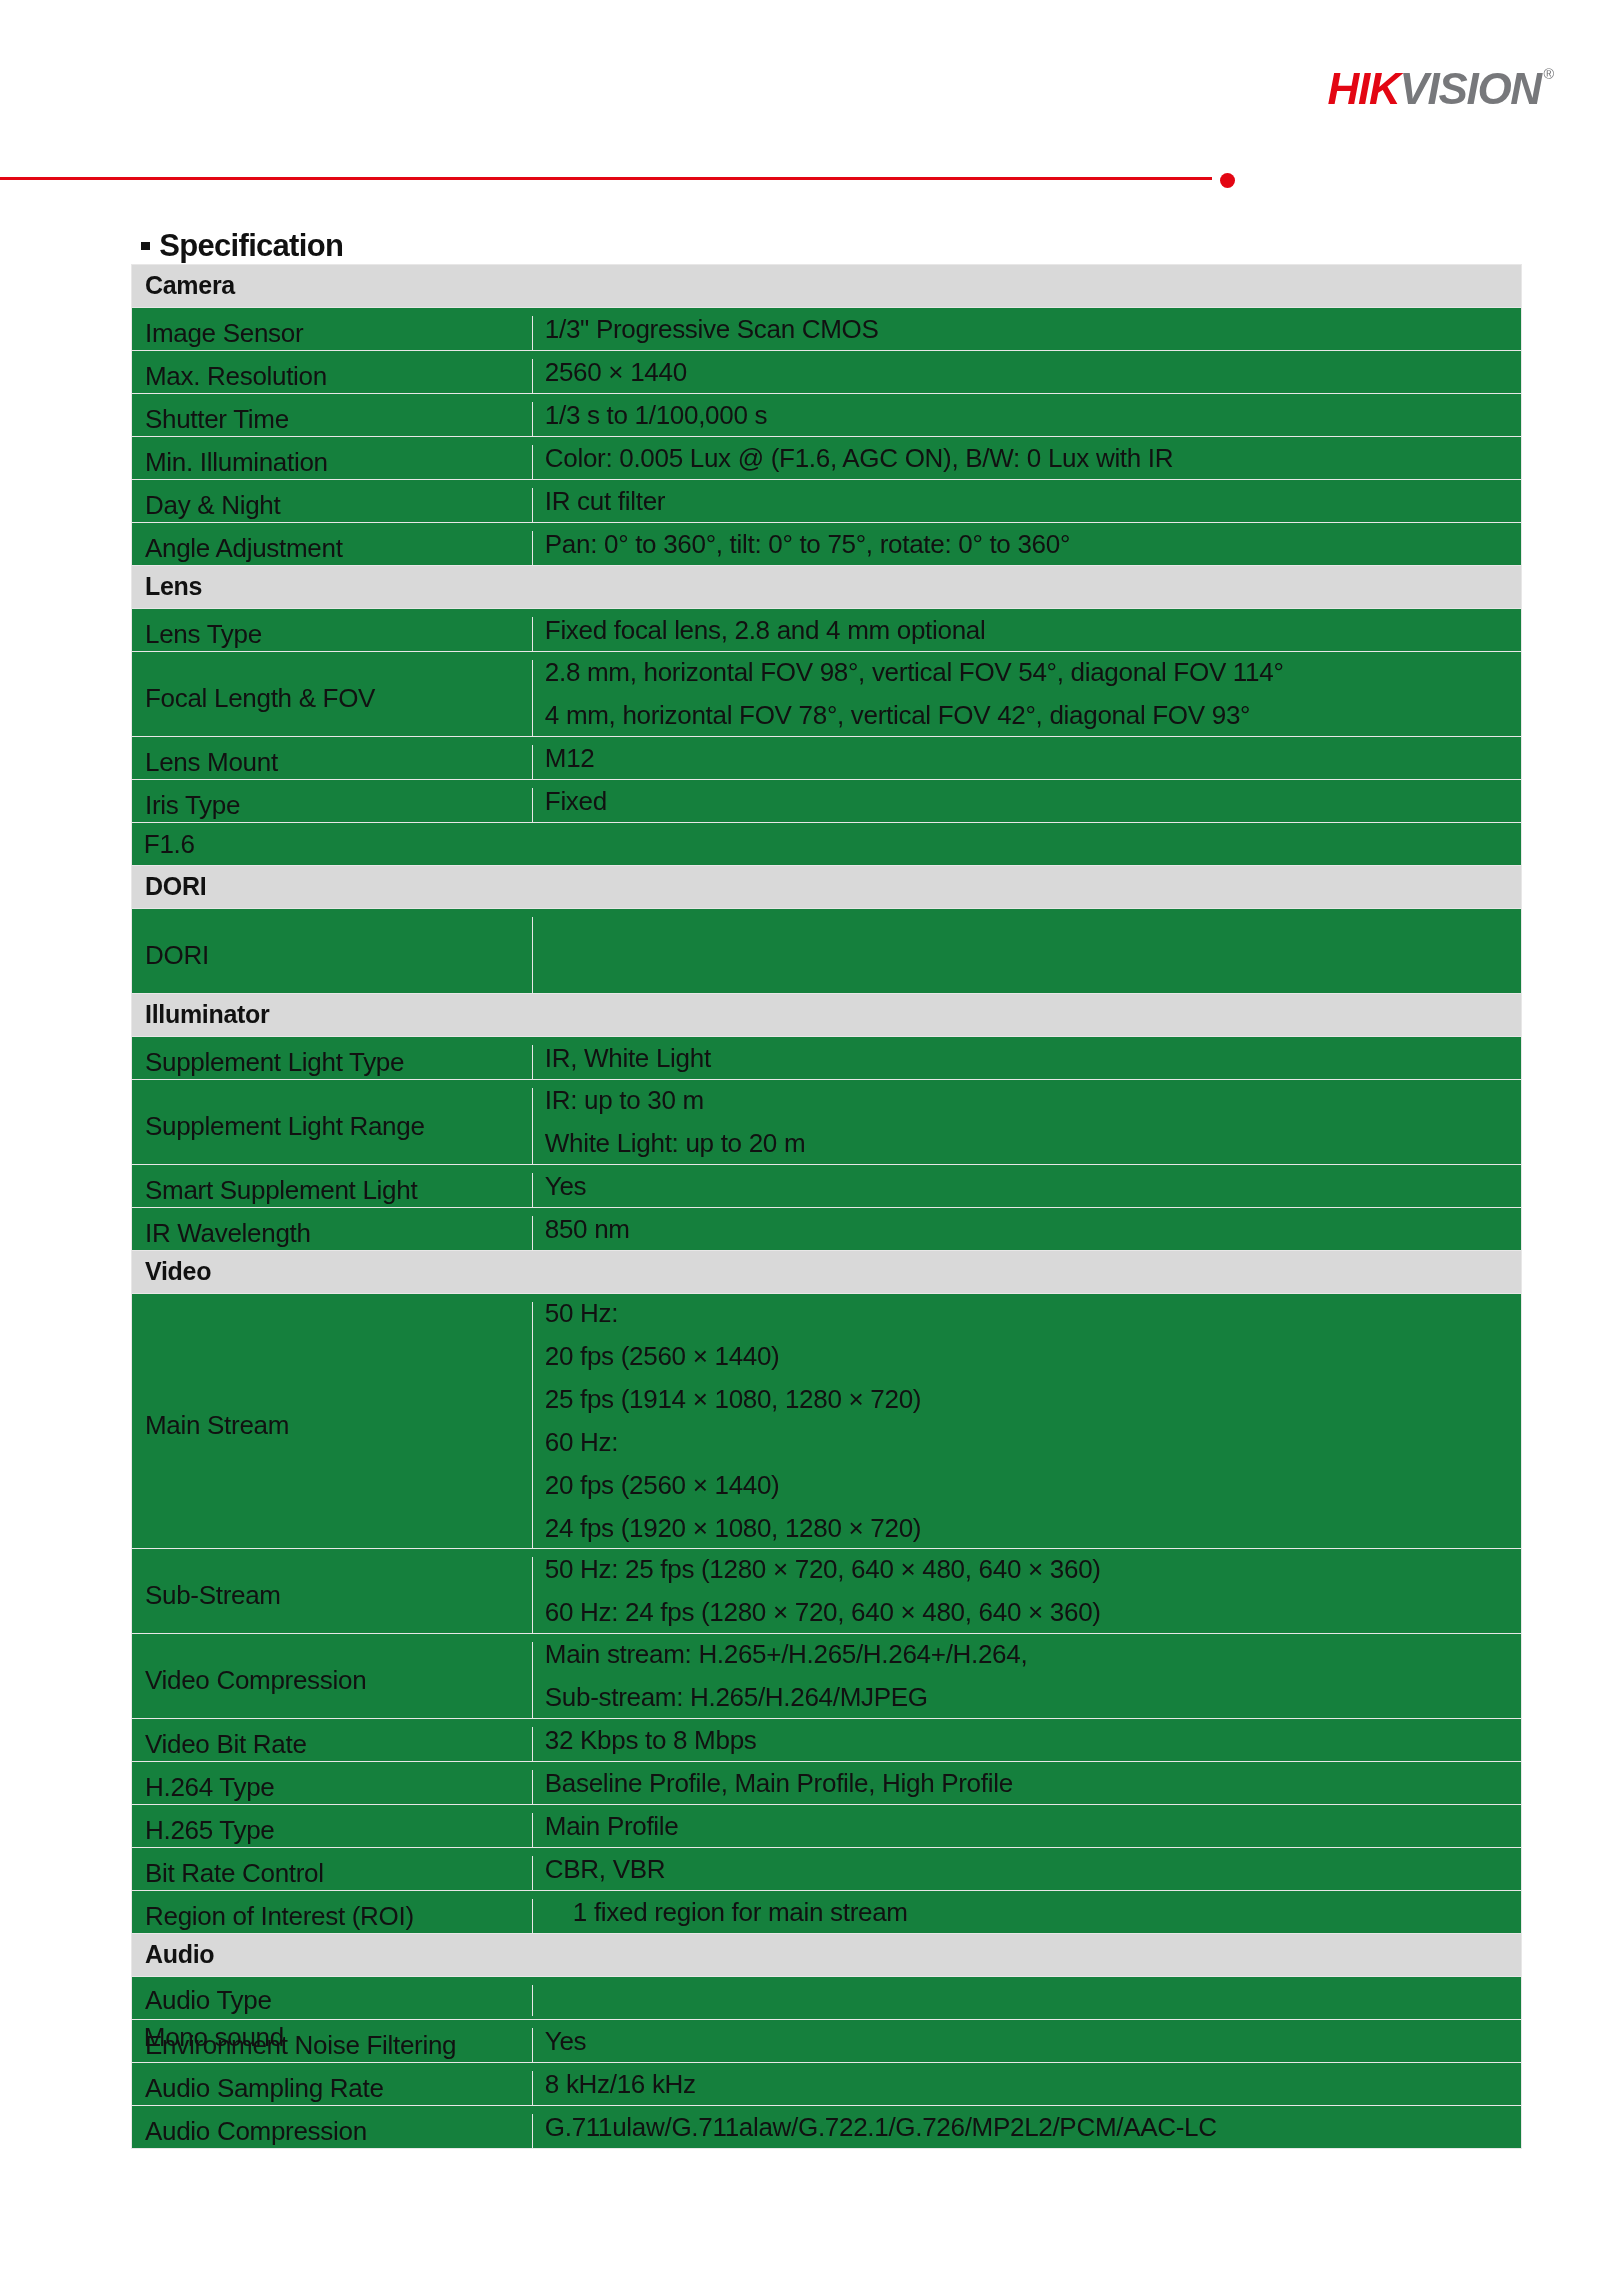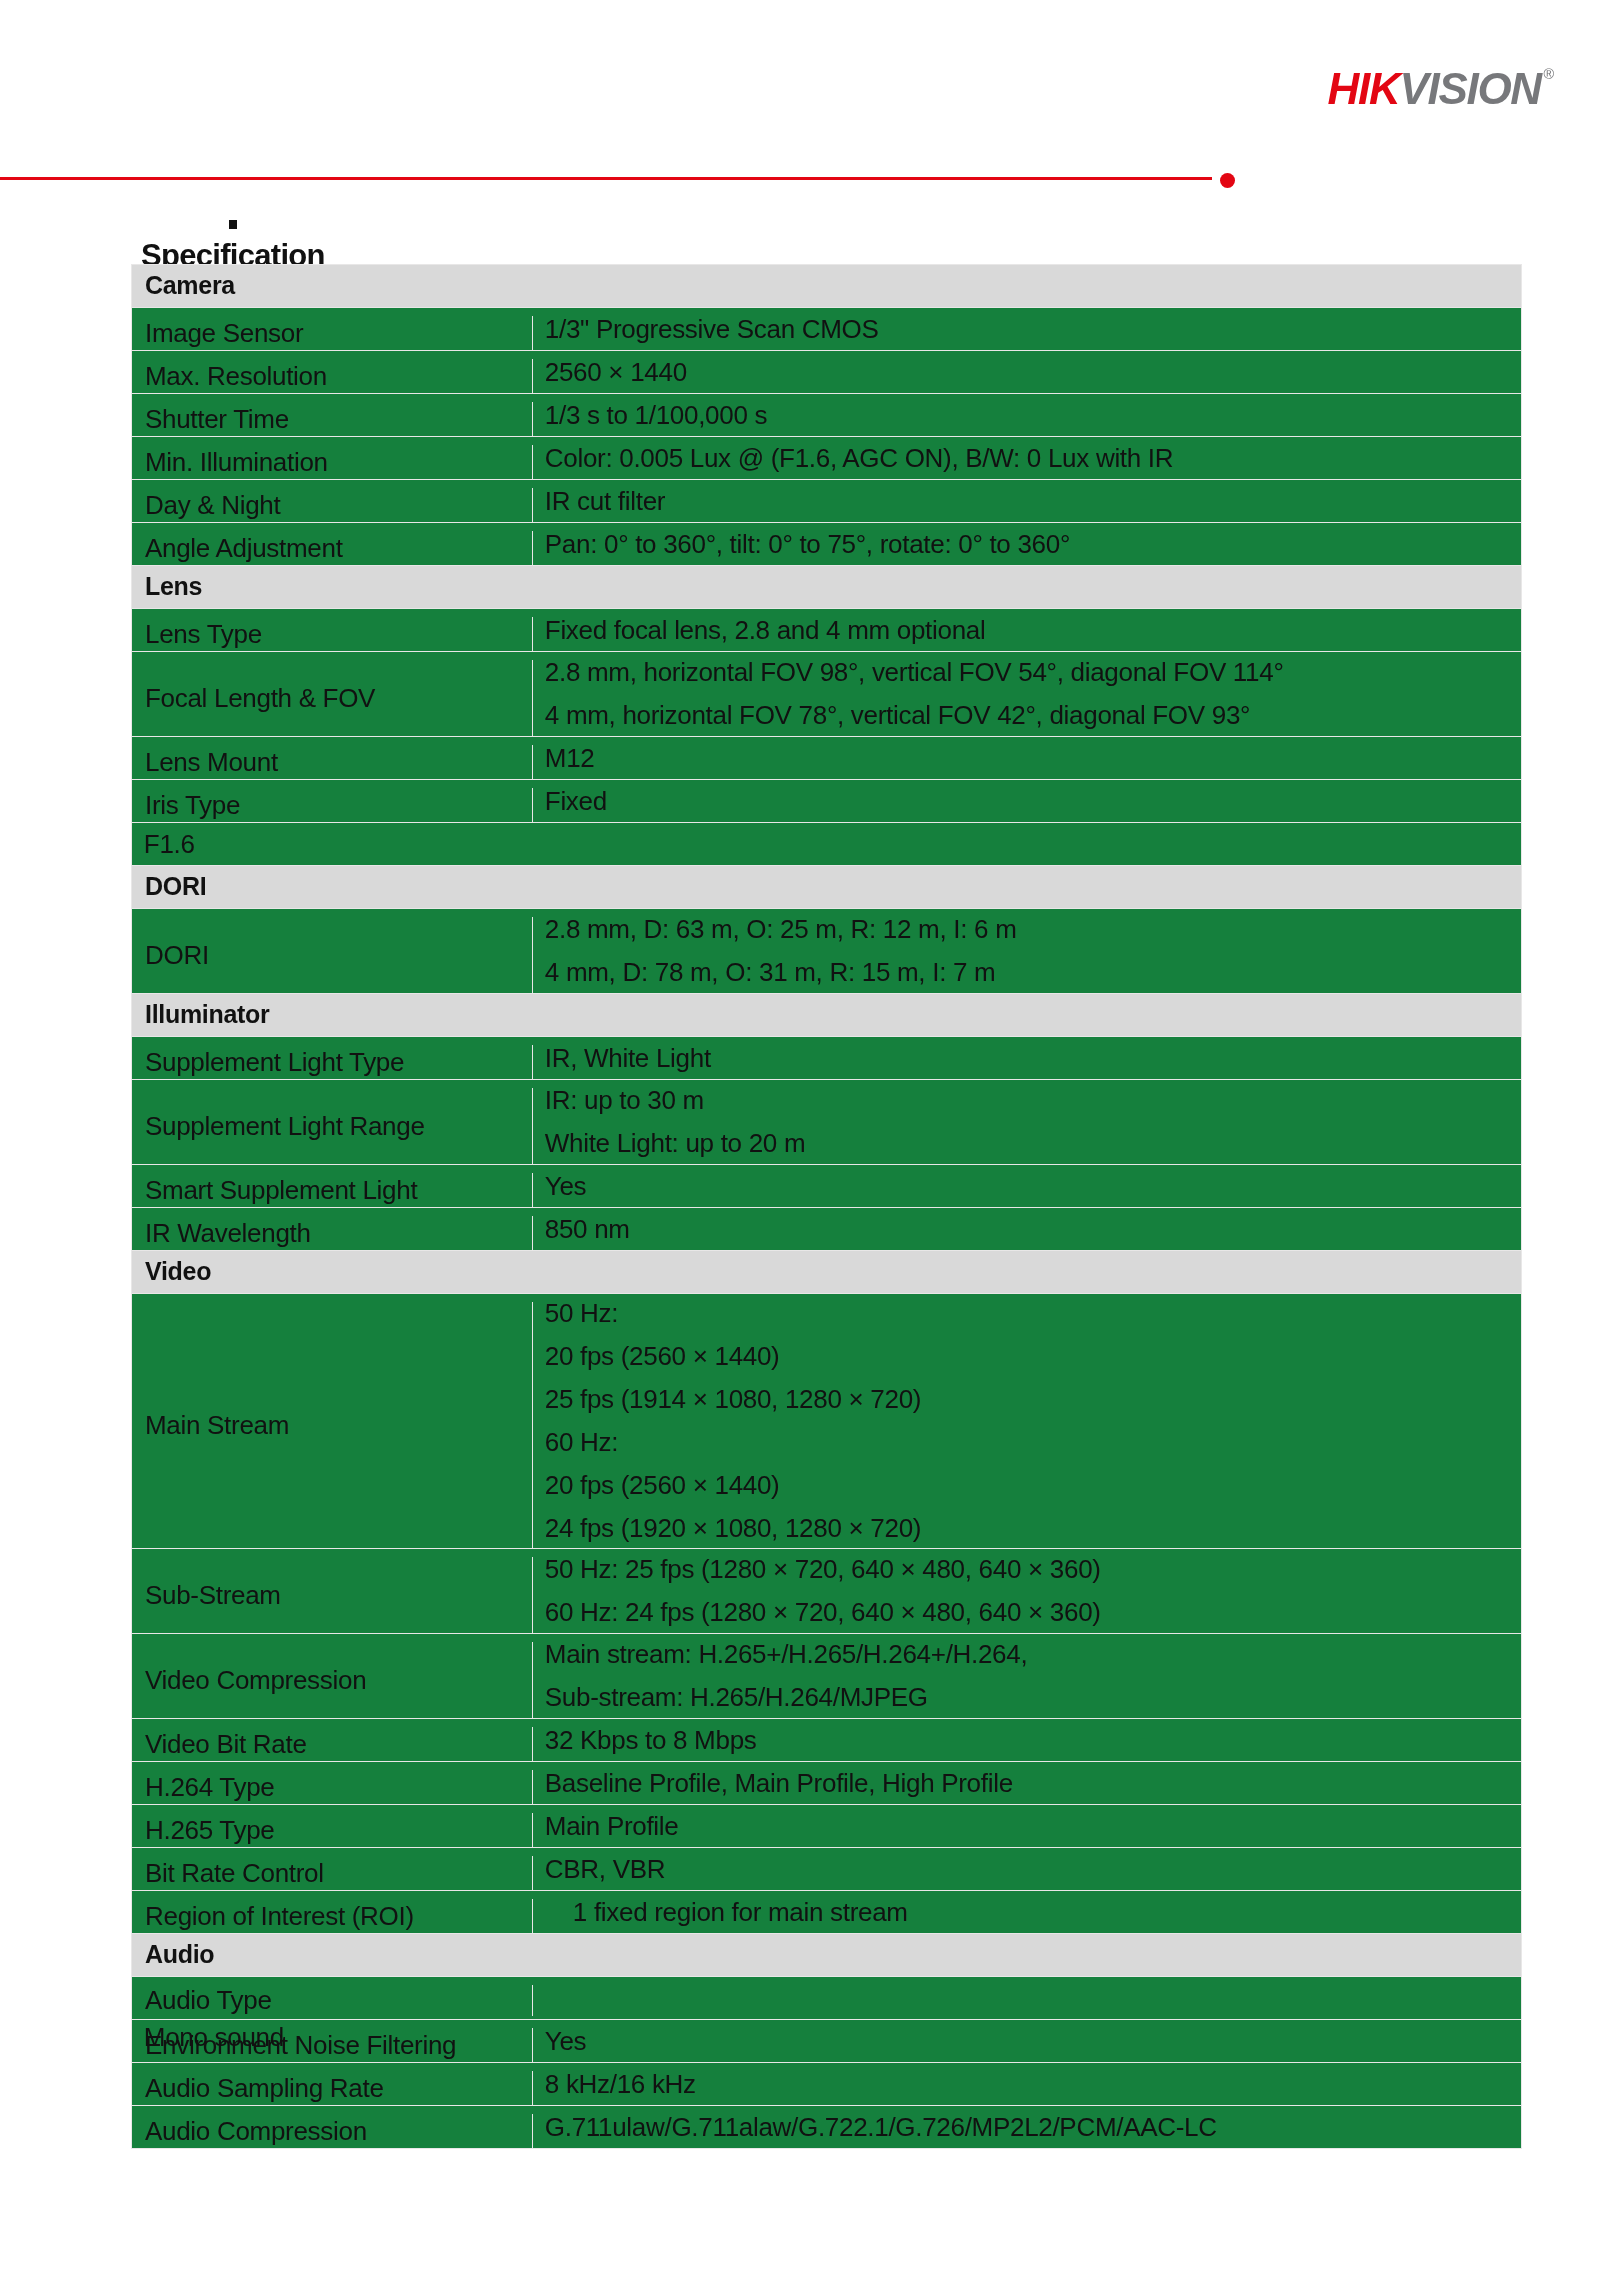--- a/index.html
+++ b/index.html
@@ -57,25 +57,24 @@
     top:173px;
     width:15px;
     height:15px;
     border-radius:50%;
     background:var(--red);
   }
   
   .title{
     position:absolute;
     left:141px;
-    top:220px;
+    top:228px;
     display:flex;
     align-items:center;
     gap:9.8px;
-    flex-direction:column;
   }
   .title .bullet{
     width:8.5px;
     height:8.5px;
     background:var(--ink);
     flex:none;
   }
   .title .title-text{
     font-size:31px;
     font-weight:bold;
@@ -234,24 +233,20 @@
       <div class="row" style="height: 43px;">
         <div class="cell value">
           <div class="vline">F1.6</div>
         </div>
       </div>
       <div class="section-header">DORI</div>
       <div class="row" style="height: 85px;">
         <div class="cell label">
           <span>DORI</span>
         </div>
-        <div class="cell value">
-          <div class="vline">2.8 mm, D: 63 m, O: 25 m, R: 12 m, I: 6 m</div>
-          <div class="vline">4 mm, D: 78 m, O: 31 m, R: 15 m, I: 7 m</div>
-        </div>
       </div>
       <div class="section-header">Illuminator</div>
       <div class="row" style="height: 43px;">
         <div class="cell label">
           <span>Supplement Light Type</span>
         </div>
         <div class="cell value">
           <div class="vline">IR, White Light</div>
         </div>
       </div>

